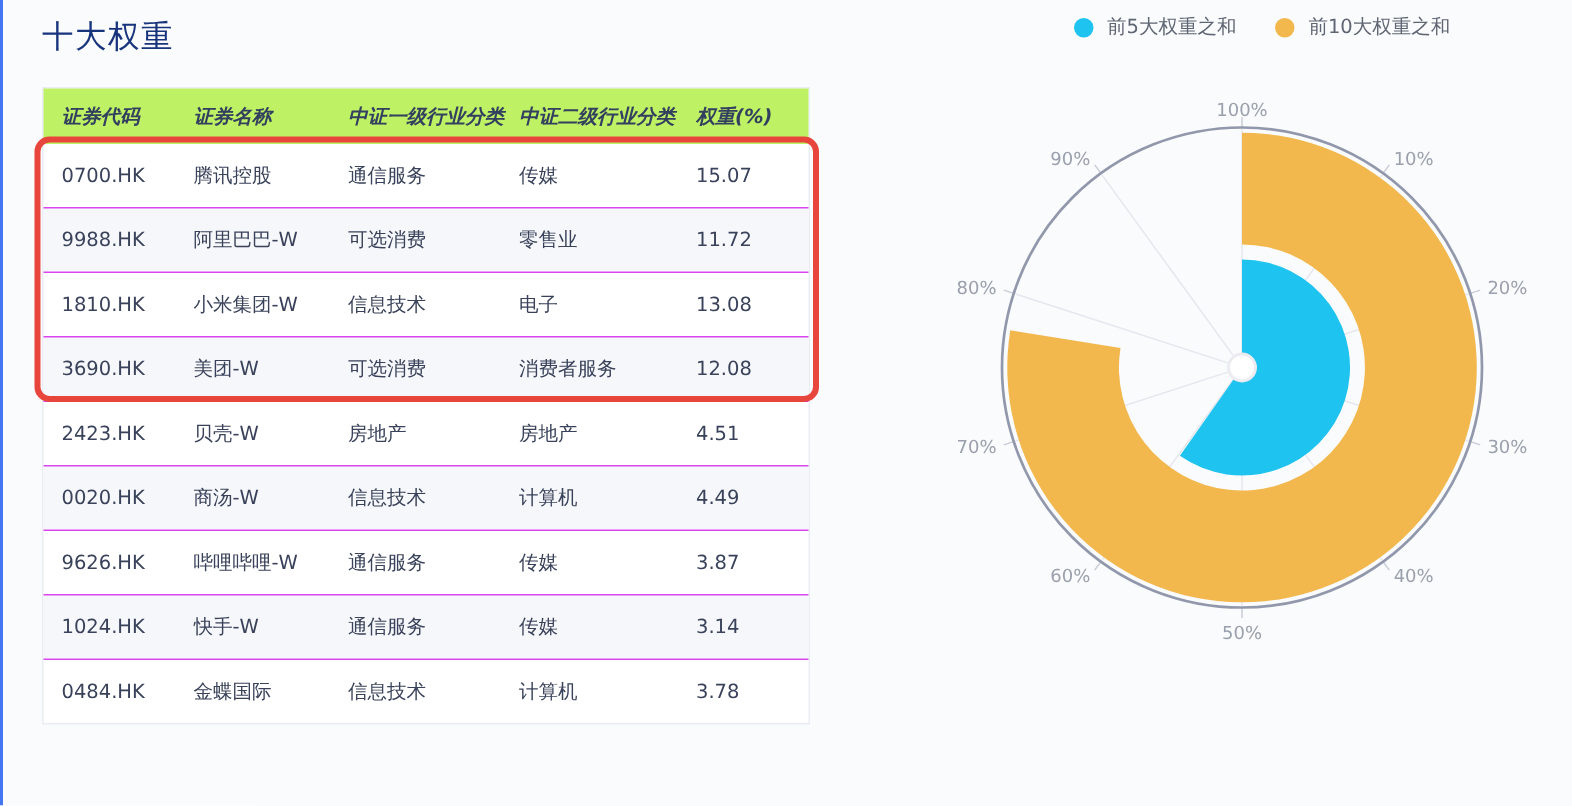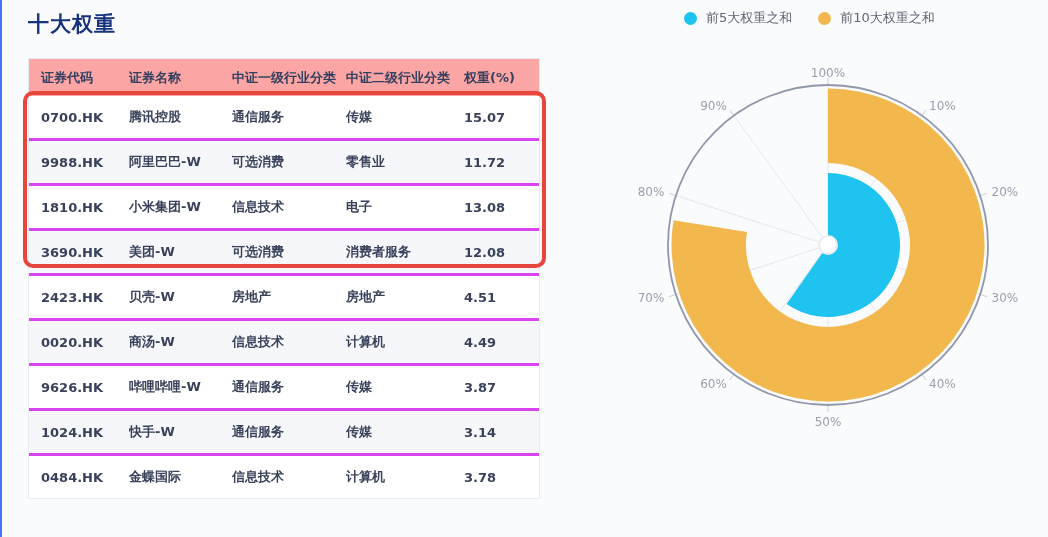--- a/index.html
+++ b/index.html
@@ -12,66 +12,65 @@
     width:1048px;height:537px;
     background:#fafbfd;
     overflow:hidden;
   }
   .accent-edge{
     position:absolute;left:0;top:0;width:2px;height:537px;
     background:#4376f0;
   }
   .page-title{
     position:absolute;left:28px;top:10px;margin:0;
-    font-size:21px;font-weight:bold;color:#17337c;
+    font-size:21px;font-weight:normal;color:#17337c;
     letter-spacing:1px;
   }
   .update-date{
     position:absolute;left:317px;top:22px;width:220px;
     text-align:right;font-size:12px;color:#99a0ad;
   }
 
   
   .table{
     position:absolute;left:28px;top:58px;width:512px;
     background:#ffffff;
     border:1px solid #e9ecf2;
     box-sizing:border-box;
     font-size:13px;
   }
   .trow{
     display:grid;
     grid-template-columns:100px 103px 114px 118px 75px;
     align-items:center;
     height:42px;
-    font-weight:bold;
   }
   .thead .trow{
     height:37px;
-    background:#fca5a5;
-    font-weight:bold;color:#333f5e;
-  }
-  .tbody .trow{color:#39425a;border-top:3px solid #d946ef;}
+    background:#bef264;
+    font-weight:bold;color:#333f5e;font-style:italic;
+  }
+  .tbody .trow{color:#39425a;border-top:1px solid #d946ef;}
   .tbody .trow:first-child{border-top:none;}
   .tbody .trow:nth-child(even){background:#f6f7fa;}
   .tcell{padding-left:0;white-space:nowrap;overflow:hidden;}
   .tcell.c0{padding-left:12px;}
   .tcell.c4{text-align:left;padding-right:18px;}
 
   .annotation-box{
     position:absolute;left:23px;top:91px;width:523px;height:177px;
     border:4px solid #e8463c;border-radius:10px;
     box-sizing:border-box;
     pointer-events:none;
     background:transparent;
   }
 
   
   .legend{
-    position:absolute;left:684px;top:9px;
+    position:absolute;left:716px;top:9px;
     display:flex;gap:26px;align-items:flex-end;
     font-size:13px;color:#5f6673;
   }
   .legend-item{display:flex;align-items:center;gap:9px;cursor:pointer;}
   .legend-dot{width:13px;height:13px;border-radius:50%;display:inline-block;}
   .chart-svg{position:absolute;left:617px;top:34px;}
   .tick-label{font-size:12px;fill:#9aa0ac;}
 </style>
 </head>
 <body>

